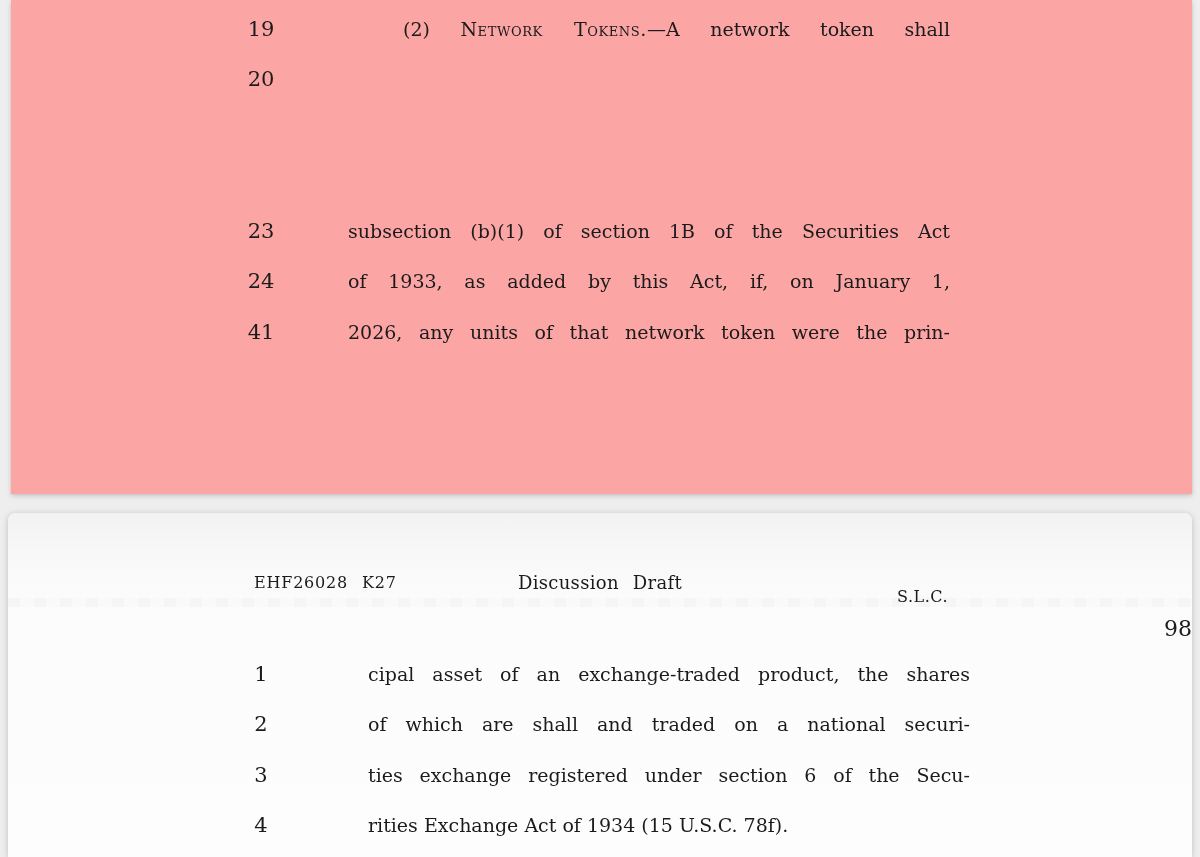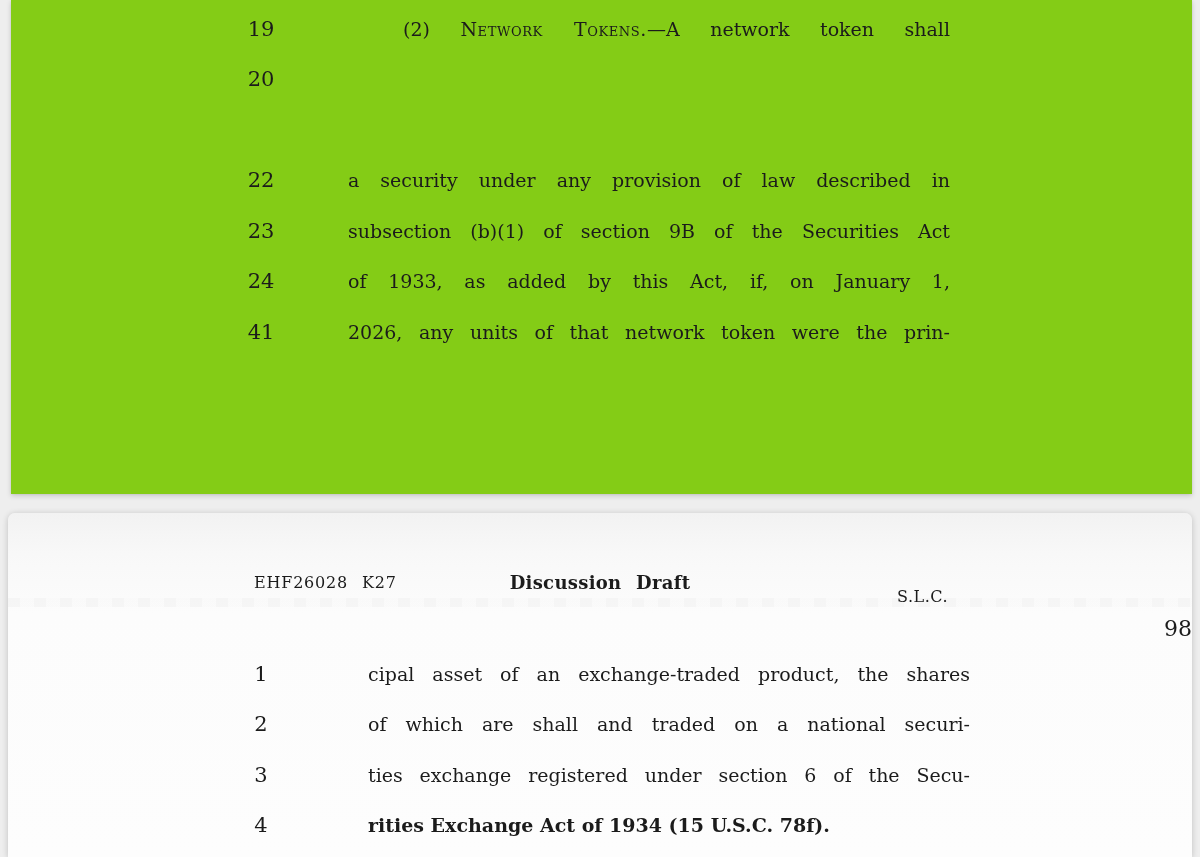--- a/index.html
+++ b/index.html
@@ -12,21 +12,21 @@
     font-family: "DejaVu Serif", "Liberation Serif", serif;
     color: #1b1b1b;
   }
   .viewer {
     position: relative;
     width: 1200px;
     height: 857px;
   }
   .page {
     position: absolute;
-    background: #84cc16;
+    background: #fca5a5;
   }
   .page-1 {
     left: 11px;
     top: 0;
     width: 1181px;
     height: 494px;
     box-shadow: 0 2px 5px rgba(0,0,0,0.16), 0 0 2px rgba(0,0,0,0.08);
   }
   .page-2 {
     left: 8px;
@@ -63,21 +63,20 @@
   }
   .page-1 .ltext { left: 337px; }
   .page-2 .ltext { left: 360px; }
   .just {
     text-align: justify;
     text-align-last: justify;
   }
   .left-align {
     text-align: center;
     text-align-last: left;
-    font-weight: bold;
   }
   .indent { text-indent: 55px; }
   .sc {
     font-variant: small-caps;
     letter-spacing: 0.6px;
   }
   .header-row {
     position: absolute;
     top: 55px;
     left: 0;
@@ -91,21 +90,21 @@
     left: 246px;
     top: 0;
     font-size: 16px;
     letter-spacing: 0.8px;
     word-spacing: 8px;
     white-space: pre;
   }
   .h-center {
     display: inline-block;
     font-size: 18px;
-    font-weight: bold;
+    font-weight: normal;
     word-spacing: 8px;
     letter-spacing: 0.3px;
   }
   .h-right {
     position: absolute;
     right: 244px;
     top: 14px;
     font-size: 16px;
     letter-spacing: 0.5px;
   }
@@ -141,28 +140,24 @@
     <div class="row" style="top:4px">
       <span class="lnum">19</span>
       <span class="ltext just indent"><span>(2) </span><span class="sc">Network Tokens.</span><span>—A network token shall</span></span>
     </div>
 
     <div class="row" style="top:54px">
       <span class="lnum">20</span>
     </div>
 
 
-    <div class="row" style="top:155px">
-      <span class="lnum">22</span>
-      <span class="ltext just">a security under any provision of law described in</span>
-    </div>
 
     <div class="row" style="top:206px">
       <span class="lnum">23</span>
-      <span class="ltext just">subsection (b)(1) of section 9B of the Securities Act</span>
+      <span class="ltext just">subsection (b)(1) of section 1B of the Securities Act</span>
     </div>
 
     <div class="row" style="top:256px">
       <span class="lnum">24</span>
       <span class="ltext just">of 1933, as added by this Act, if, on January 1,</span>
     </div>
 
     <div class="row" style="top:307px">
       <span class="lnum">41</span>
       <span class="ltext just">2026, any units of that network token were the prin-</span>

